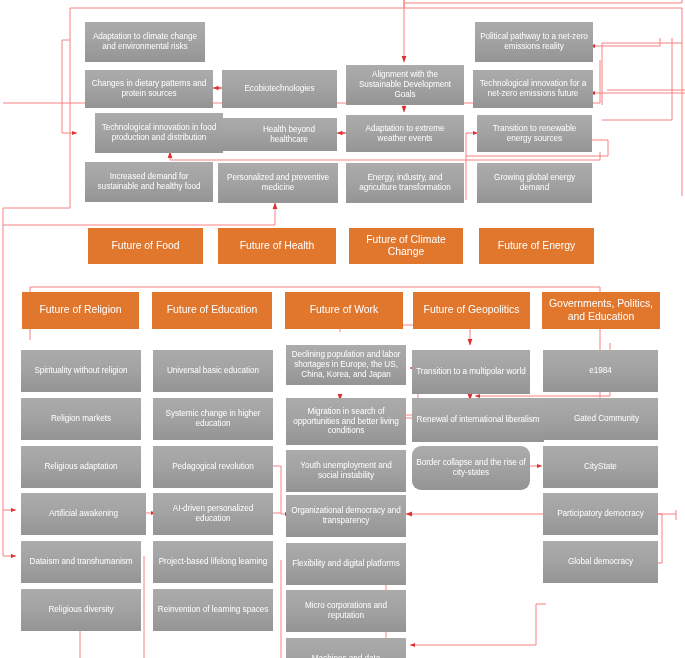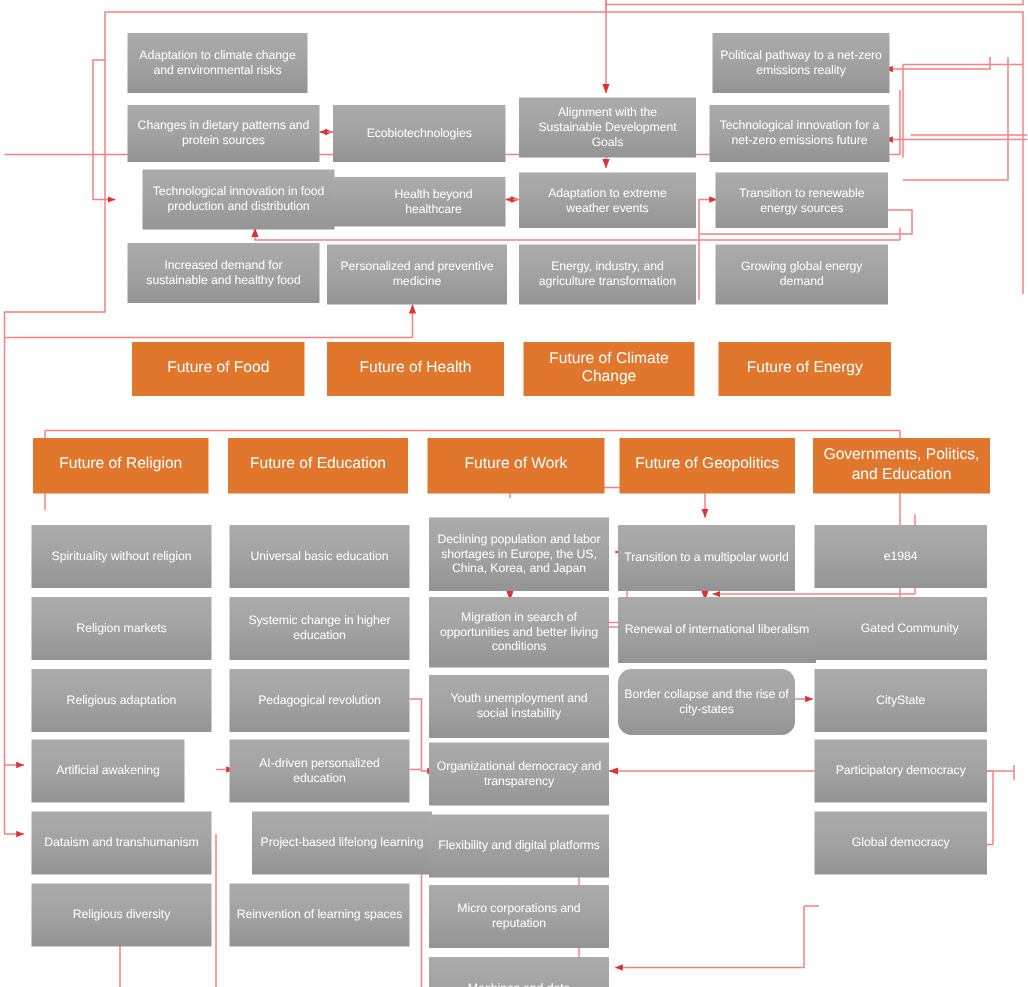--- a/index.html
+++ b/index.html
@@ -230,21 +230,21 @@
 
   <div class="node gray" style="left:21px;top:350px;width:120px;height:42px;">
     <span>Spirituality without religion</span>
   </div>
   <div class="node gray" style="left:21px;top:398px;width:120px;height:42px;">
     <span>Religion markets</span>
   </div>
   <div class="node gray" style="left:21px;top:446px;width:120px;height:42px;">
     <span>Religious adaptation</span>
   </div>
-  <div class="node gray" style="left:21px;top:493px;width:102px;height:42px;">
+  <div class="node gray" style="left:21px;top:493px;width:125px;height:42px;">
     <span>Artificial awakening</span>
   </div>
   <div class="node gray" style="left:21px;top:541px;width:120px;height:42px;">
     <span>Dataism and transhumanism</span>
   </div>
   <div class="node gray" style="left:21px;top:589px;width:120px;height:42px;">
     <span>Religious diversity</span>
   </div>
 
   <div class="node gray" style="left:153px;top:350px;width:120px;height:42px;">
@@ -252,28 +252,28 @@
   </div>
   <div class="node gray" style="left:153px;top:398px;width:120px;height:42px;">
     <span>Systemic change in higher education</span>
   </div>
   <div class="node gray" style="left:153px;top:446px;width:120px;height:42px;">
     <span>Pedagogical revolution</span>
   </div>
   <div class="node gray" style="left:153px;top:493px;width:120px;height:42px;">
     <span>AI-driven personalized education</span>
   </div>
-  <div class="node gray" style="left:168px;top:541px;width:120px;height:42px;">
+  <div class="node gray" style="left:153px;top:541px;width:120px;height:42px;">
     <span>Project-based lifelong learning</span>
   </div>
   <div class="node gray" style="left:153px;top:589px;width:120px;height:42px;">
     <span>Reinvention of learning spaces</span>
   </div>
 
-  <div class="node gray" style="left:286px;top:345px;width:120px;height:49px;">
+  <div class="node gray" style="left:286px;top:345px;width:120px;height:40px;">
     <span>Declining population and labor shortages in Europe, the US, China, Korea, and Japan</span>
   </div>
   <div class="node gray" style="left:286px;top:398px;width:120px;height:47px;">
     <span>Migration in search of opportunities and better living conditions</span>
   </div>
   <div class="node gray" style="left:286px;top:450px;width:120px;height:42px;">
     <span>Youth unemployment and social instability</span>
   </div>
   <div class="node gray" style="left:286px;top:495px;width:120px;height:42px;">
     <span>Organizational democracy and transparency</span>

